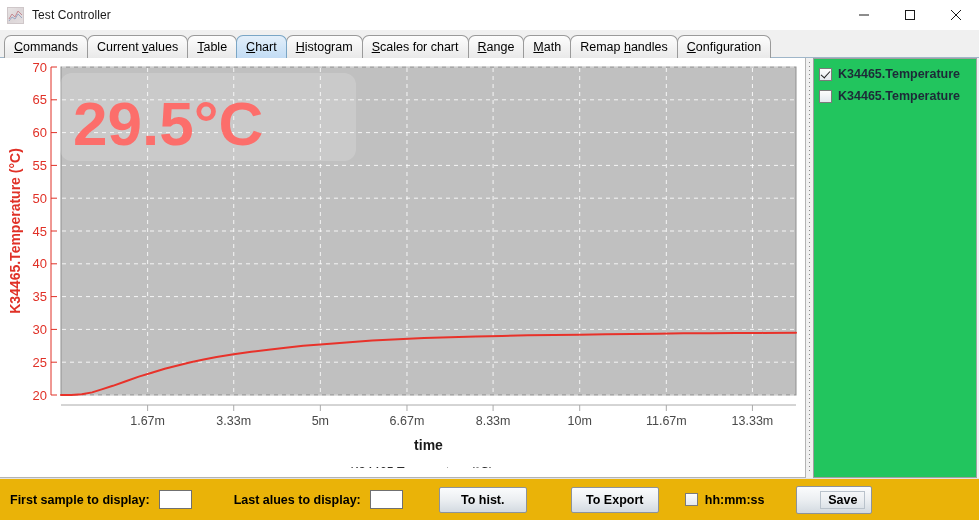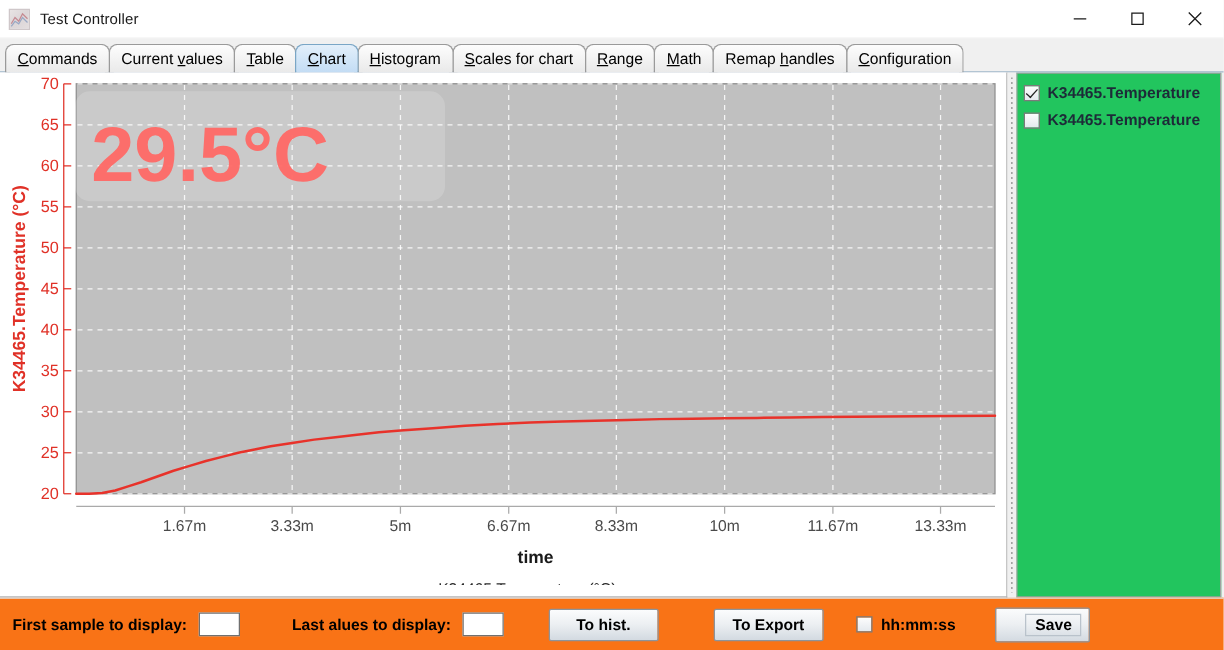--- a/index.html
+++ b/index.html
@@ -169,21 +169,21 @@
     white-space: nowrap;
   }
 
   
   .chart-svg { display:block; }
 
   
   .bottombar {
     height: 42px;
     flex: 0 0 42px;
-    background: #f97316;
+    background: #eab308;
     display: flex;
     align-items: center;
     padding: 0 10px;
     box-sizing: border-box;
     border-top: 1px solid #e2e2e2;
   }
   .bb-label {
     font-size: 12.5px;
     font-weight: bold;
     color: #000;

